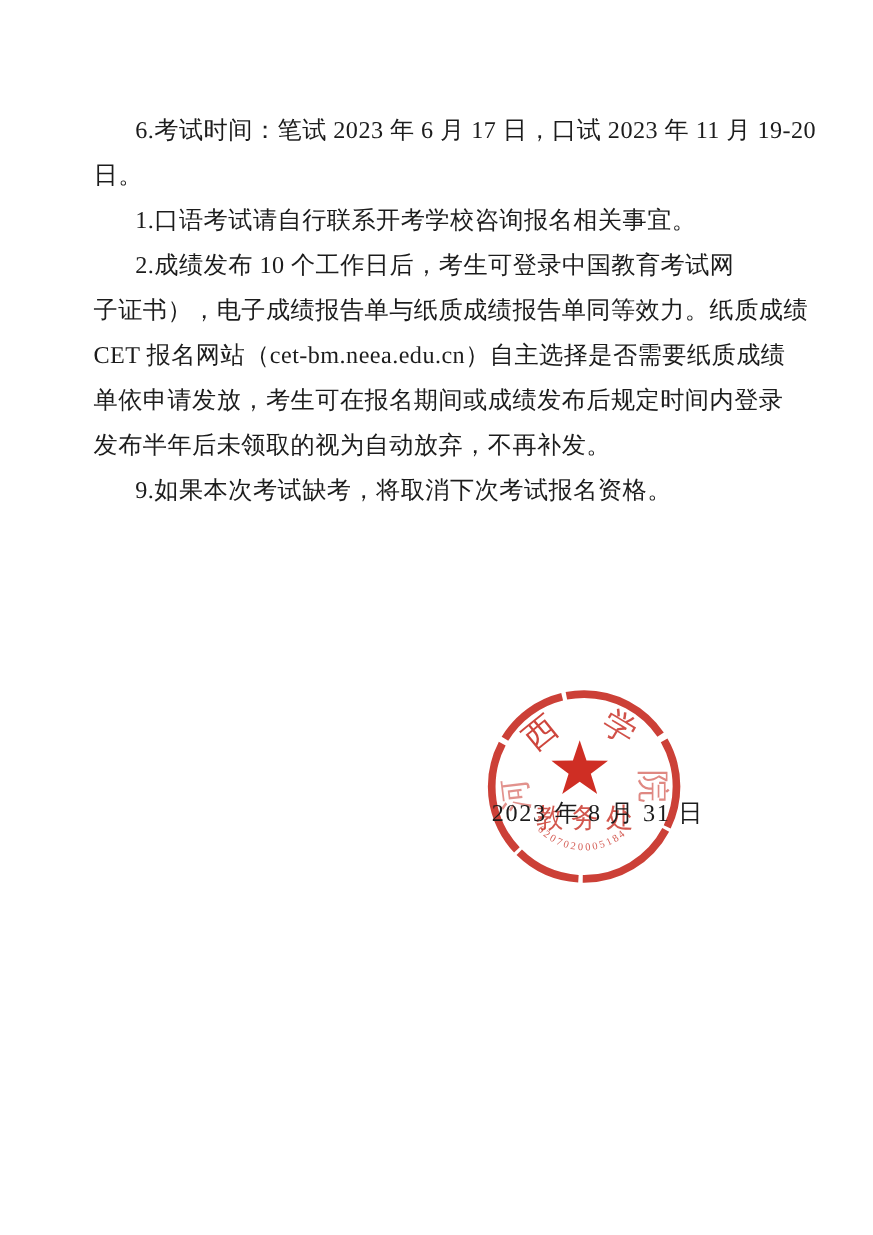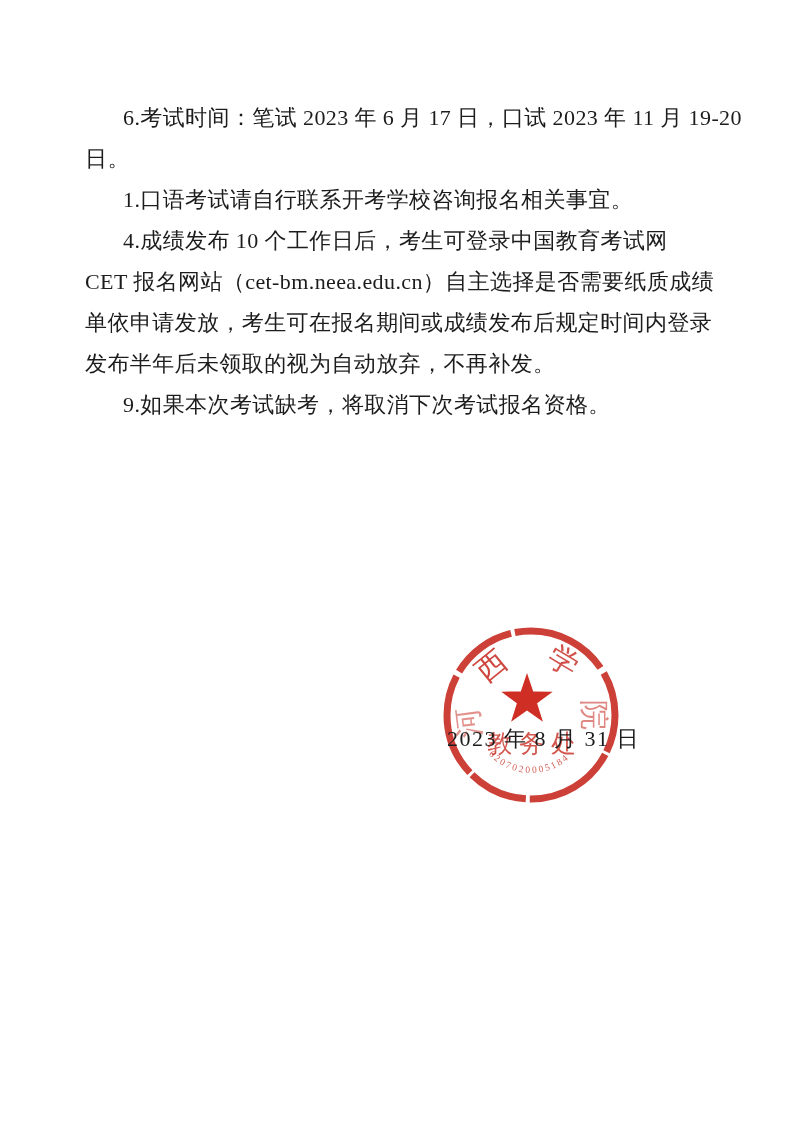--- a/index.html
+++ b/index.html
@@ -46,21 +46,22 @@
 </style>
 </head>
 <body>
 
 <div class="page">
 
   <div class="doc-body">
     <div class="doc-line indent">6.考试时间：笔试 2023 年 6 月 17 日，口试 2023 年 11 月 19-20</div>
     <div class="doc-line">日。</div>
     <div class="doc-line indent">1.口语考试请自行联系开考学校咨询报名相关事宜。</div>
-    <div class="doc-line indent">4.成绩发布 10 个工作日后，考生可登录中国教育考试网</div>
+    <div class="doc-line indent">2.成绩发布 10 个工作日后，考生可登录中国教育考试网</div>
+    <div class="doc-line">子证书），电子成绩报告单与纸质成绩报告单同等效力。纸质成绩</div>
     <div class="doc-line">CET 报名网站（cet-bm.neea.edu.cn）自主选择是否需要纸质成绩</div>
     <div class="doc-line">单依申请发放，考生可在报名期间或成绩发布后规定时间内登录</div>
     <div class="doc-line">发布半年后未领取的视为自动放弃，不再补发。</div>
     <div class="doc-line indent">9.如果本次考试缺考，将取消下次考试报名资格。</div>
   </div>
 
   <div class="seal">
     <svg viewBox="0 0 182 182" xmlns="http://www.w3.org/2000/svg">
 
       <circle cx="91" cy="91" r="84" fill="none" stroke="#c5261b" stroke-width="7" stroke-opacity="0.88" stroke-dasharray="78 3 92 4 60 3 104 5 66 4 98 6" stroke-dashoffset="40"></circle>

